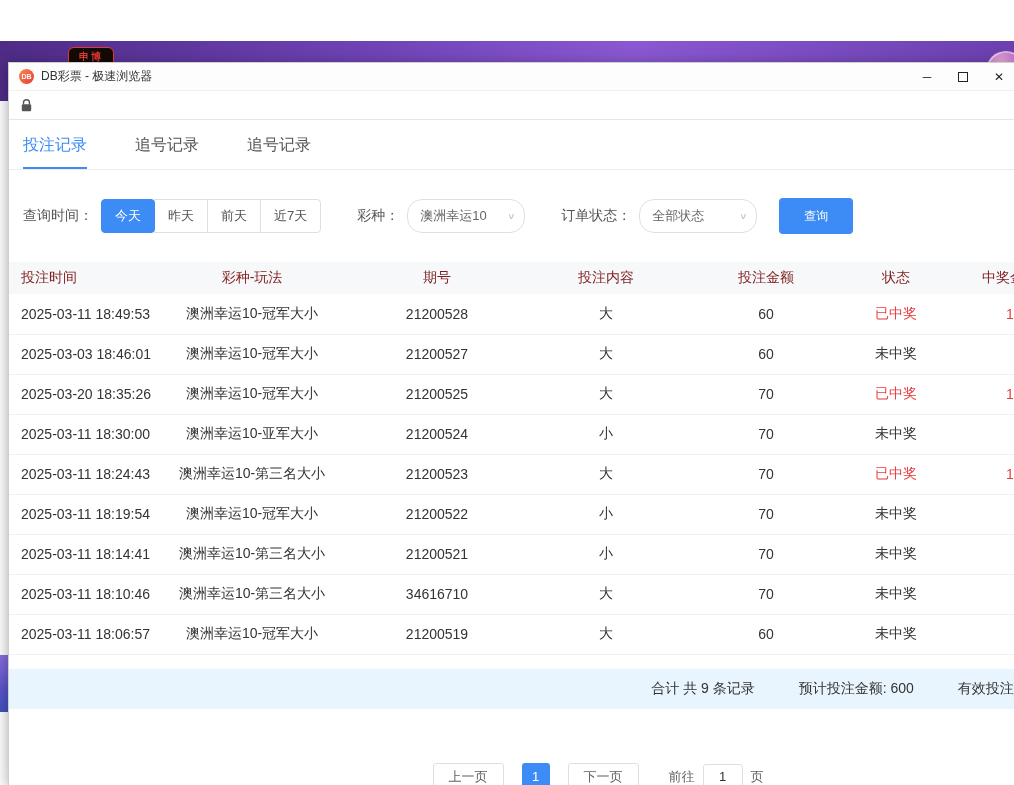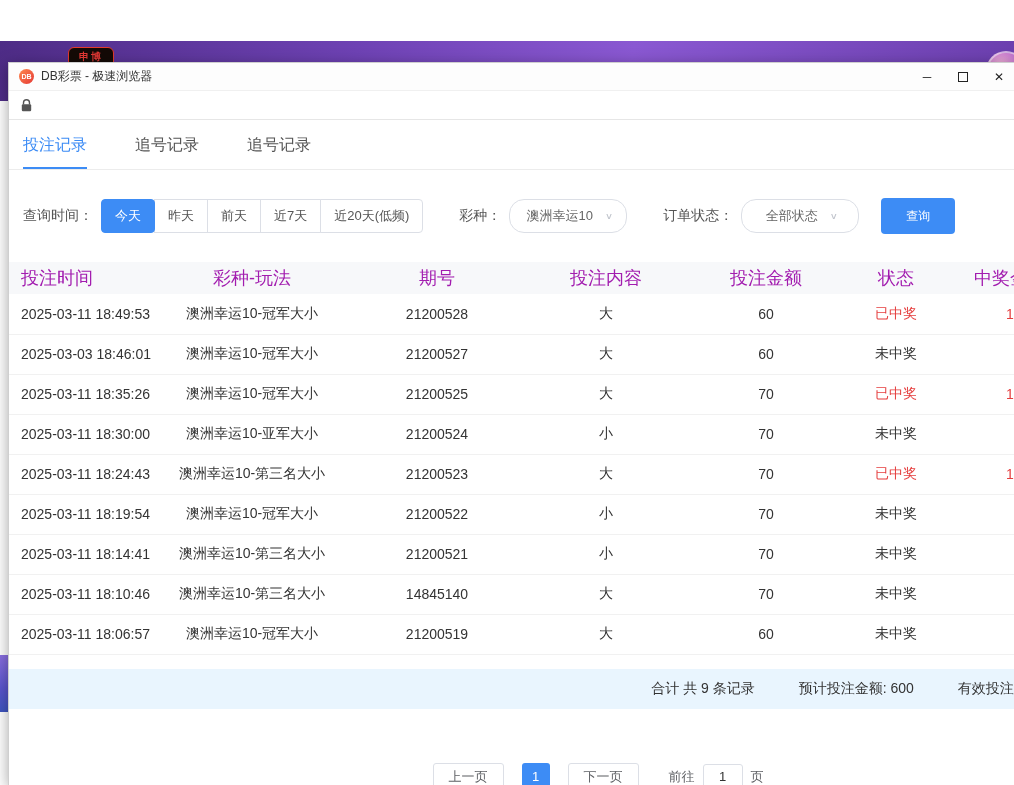--- a/index.html
+++ b/index.html
@@ -98,34 +98,34 @@
   }
   .time-btn:first-child { border-radius:4px 0 0 4px; margin-left:0; }
   .time-btn:last-child { border-radius:0 4px 4px 0; }
   .time-btn.active {
     background:#3d8cf5; border-color:#3d8cf5; color:#fff; border-radius:4px;
     position:relative; z-index:1;
   }
   .flabel { margin-left:36px; }
   .select {
     height:34px; min-width:118px; border:1px solid #dcdfe6; border-radius:15px;
-    display:flex; align-items:center; justify-content:center; gap:12px;
+    display:flex; align-items:center; justify-content:space-between; gap:12px;
     padding:0 9px 0 12px; margin-left:8px; font-size:13px; color:#666; cursor:pointer;
     background:#fff;
   }
   .chev { color:#c0c4cc; font-size:11px; transform:scaleY(.8); }
   .search-btn {
     margin-left:22px; height:36px; width:74px; background:#3d8cf5; color:#fff;
     border:none; border-radius:4px; font-size:12px; cursor:pointer; font-family:inherit;
   }
 
   .table-wrap { margin-top:28px; width:100%; overflow:hidden; }
   table { border-collapse:collapse; table-layout:fixed; width:1066px; }
   thead th {
-    background:#f7f8fa; height:32px; font-weight:normal; font-size:18px; color:#a21caf;
+    background:#f7f8fa; height:32px; font-weight:normal; font-size:14px; color:#7f1d1d;
     text-align:center;
   }
   tbody td {
     height:40px; font-size:14px; color:#333; text-align:center;
     border-bottom:1px solid #f1f1f1; white-space:nowrap;
   }
   thead th:first-child, tbody td:first-child { text-align:left; padding-left:12px; }
   .win { color:#e53e3e; }
 
   .summary {
@@ -204,21 +204,20 @@
       <span class="tab">追号记录</span>
     </div>
 
     <div class="filters">
       <span>查询时间：</span>
       <div class="btn-group">
         <button class="time-btn active">今天</button>
         <button class="time-btn">昨天</button>
         <button class="time-btn">前天</button>
         <button class="time-btn">近7天</button>
-        <button class="time-btn">近20天(低频)</button>
       </div>
       <span class="flabel">彩种：</span>
       <div class="select">
         <span>澳洲幸运10</span>
         <span class="chev">∨</span>
       </div>
       <span class="flabel">订单状态：</span>
       <div class="select">
         <span>全部状态</span>
         <span class="chev">∨</span>
@@ -261,21 +260,21 @@
             <tr>
               <td>2025-03-03 18:46:01</td>
               <td>澳洲幸运10-冠军大小</td>
               <td>21200527</td>
               <td>大</td>
               <td>60</td>
               <td>未中奖</td>
               <td></td>
             </tr>
             <tr>
-              <td>2025-03-11 18:35:26</td>
+              <td>2025-03-20 18:35:26</td>
               <td>澳洲幸运10-冠军大小</td>
               <td>21200525</td>
               <td>大</td>
               <td>70</td>
               <td class="win">已中奖</td>
               <td class="win">1</td>
             </tr>
             <tr>
               <td>2025-03-11 18:30:00</td>
               <td>澳洲幸运10-亚军大小</td>
@@ -308,21 +307,21 @@
               <td>澳洲幸运10-第三名大小</td>
               <td>21200521</td>
               <td>小</td>
               <td>70</td>
               <td>未中奖</td>
               <td></td>
             </tr>
             <tr>
               <td>2025-03-11 18:10:46</td>
               <td>澳洲幸运10-第三名大小</td>
-              <td>14845140</td>
+              <td>34616710</td>
               <td>大</td>
               <td>70</td>
               <td>未中奖</td>
               <td></td>
             </tr>
             <tr>
               <td>2025-03-11 18:06:57</td>
               <td>澳洲幸运10-冠军大小</td>
               <td>21200519</td>
               <td>大</td>

